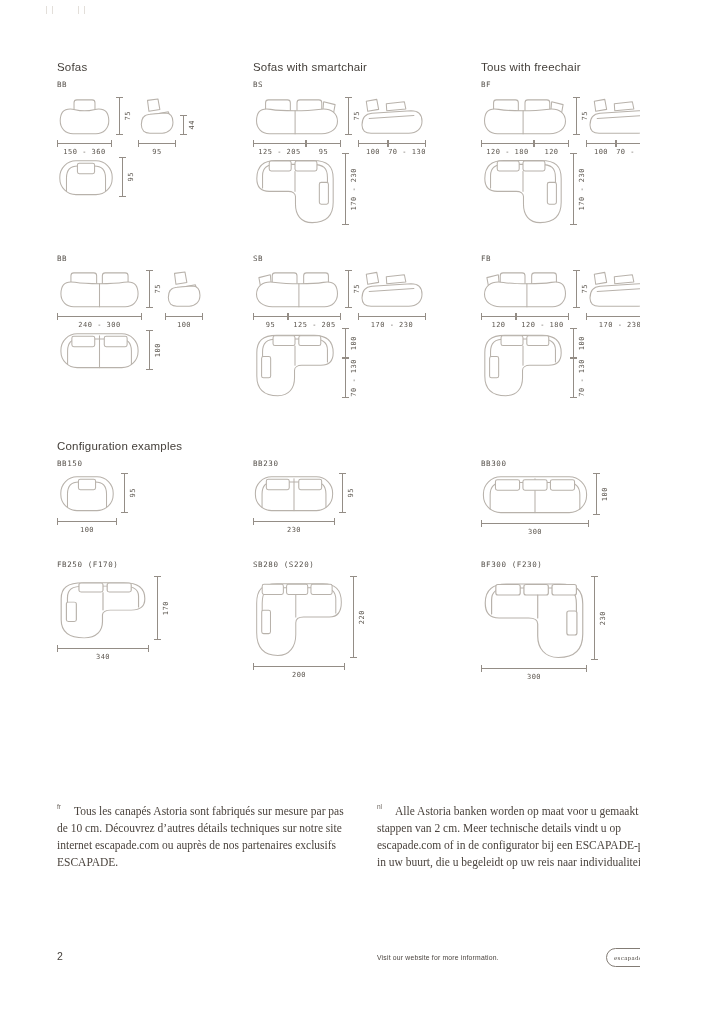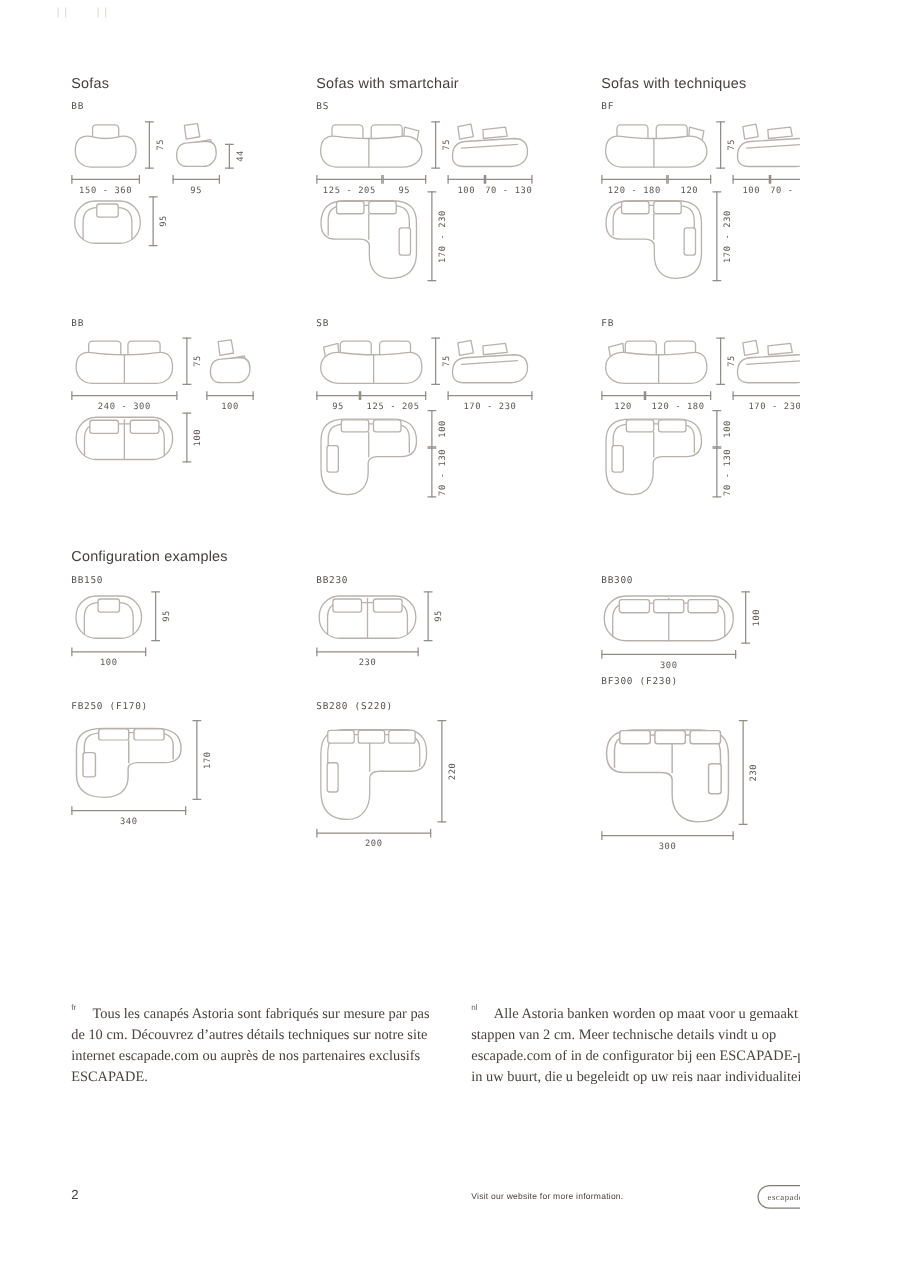--- a/index.html
+++ b/index.html
@@ -121,21 +121,21 @@
 
   <div>
     <i class="mark" style="left:46px;top:6px"></i>
       <i class="mark" style="left:52px;top:6px"></i>
     <i class="mark" style="left:78px;top:6px"></i>
       <i class="mark" style="left:84px;top:6px"></i>
   </div>
 
   <div class="abs title" style="left:57px;top:61px">Sofas</div>
   <div class="abs title" style="left:253px;top:61px">Sofas with smartchair</div>
-  <div class="abs title" style="left:481px;top:61px">Sofas with techniques</div>
+  <div class="abs title" style="left:481px;top:61px">Tous with freechair</div>
 
   <div class="abs code" style="left:57px;top:80px">BB</div>
   <div class="abs code" style="left:253px;top:80px">BS</div>
   <div class="abs code" style="left:481px;top:80px">BF</div>
 
   <div class="cell" style="left:57px;top:95px">
     <svg class="draw" style="top:2px" width="55" height="40" viewBox="0 0 56 42">
         <use href="#s-front1"></use>
       </svg>
     <div class="dv" style="left:62px;top:2px;height:38px">
@@ -421,21 +421,21 @@
         <span>100</span>
       </div>
     <div class="dh" style="left:0;top:50px;width:108px">
         <i class="ln"></i>
         <span>300</span>
       </div>
   </div>
 
   <div class="abs code" style="left:57px;top:560px">FB250 (F170)</div>
   <div class="abs code" style="left:253px;top:560px">SB280 (S220)</div>
-  <div class="abs code" style="left:481px;top:540px">BF300 (F230)</div>
+  <div class="abs code" style="left:481px;top:560px">BF300 (F230)</div>
 
   <div class="cell" style="left:57px;top:576px">
     <svg class="draw flip" width="92" height="64" viewBox="0 0 88 76" preserveAspectRatio="none">
         <use href="#s-corner"></use>
       </svg>
     <div class="dv" style="left:100px;top:0;height:64px">
         <i class="ln"></i>
         <span>170</span>
       </div>
     <div class="dh" style="left:0;top:72px;width:92px">

